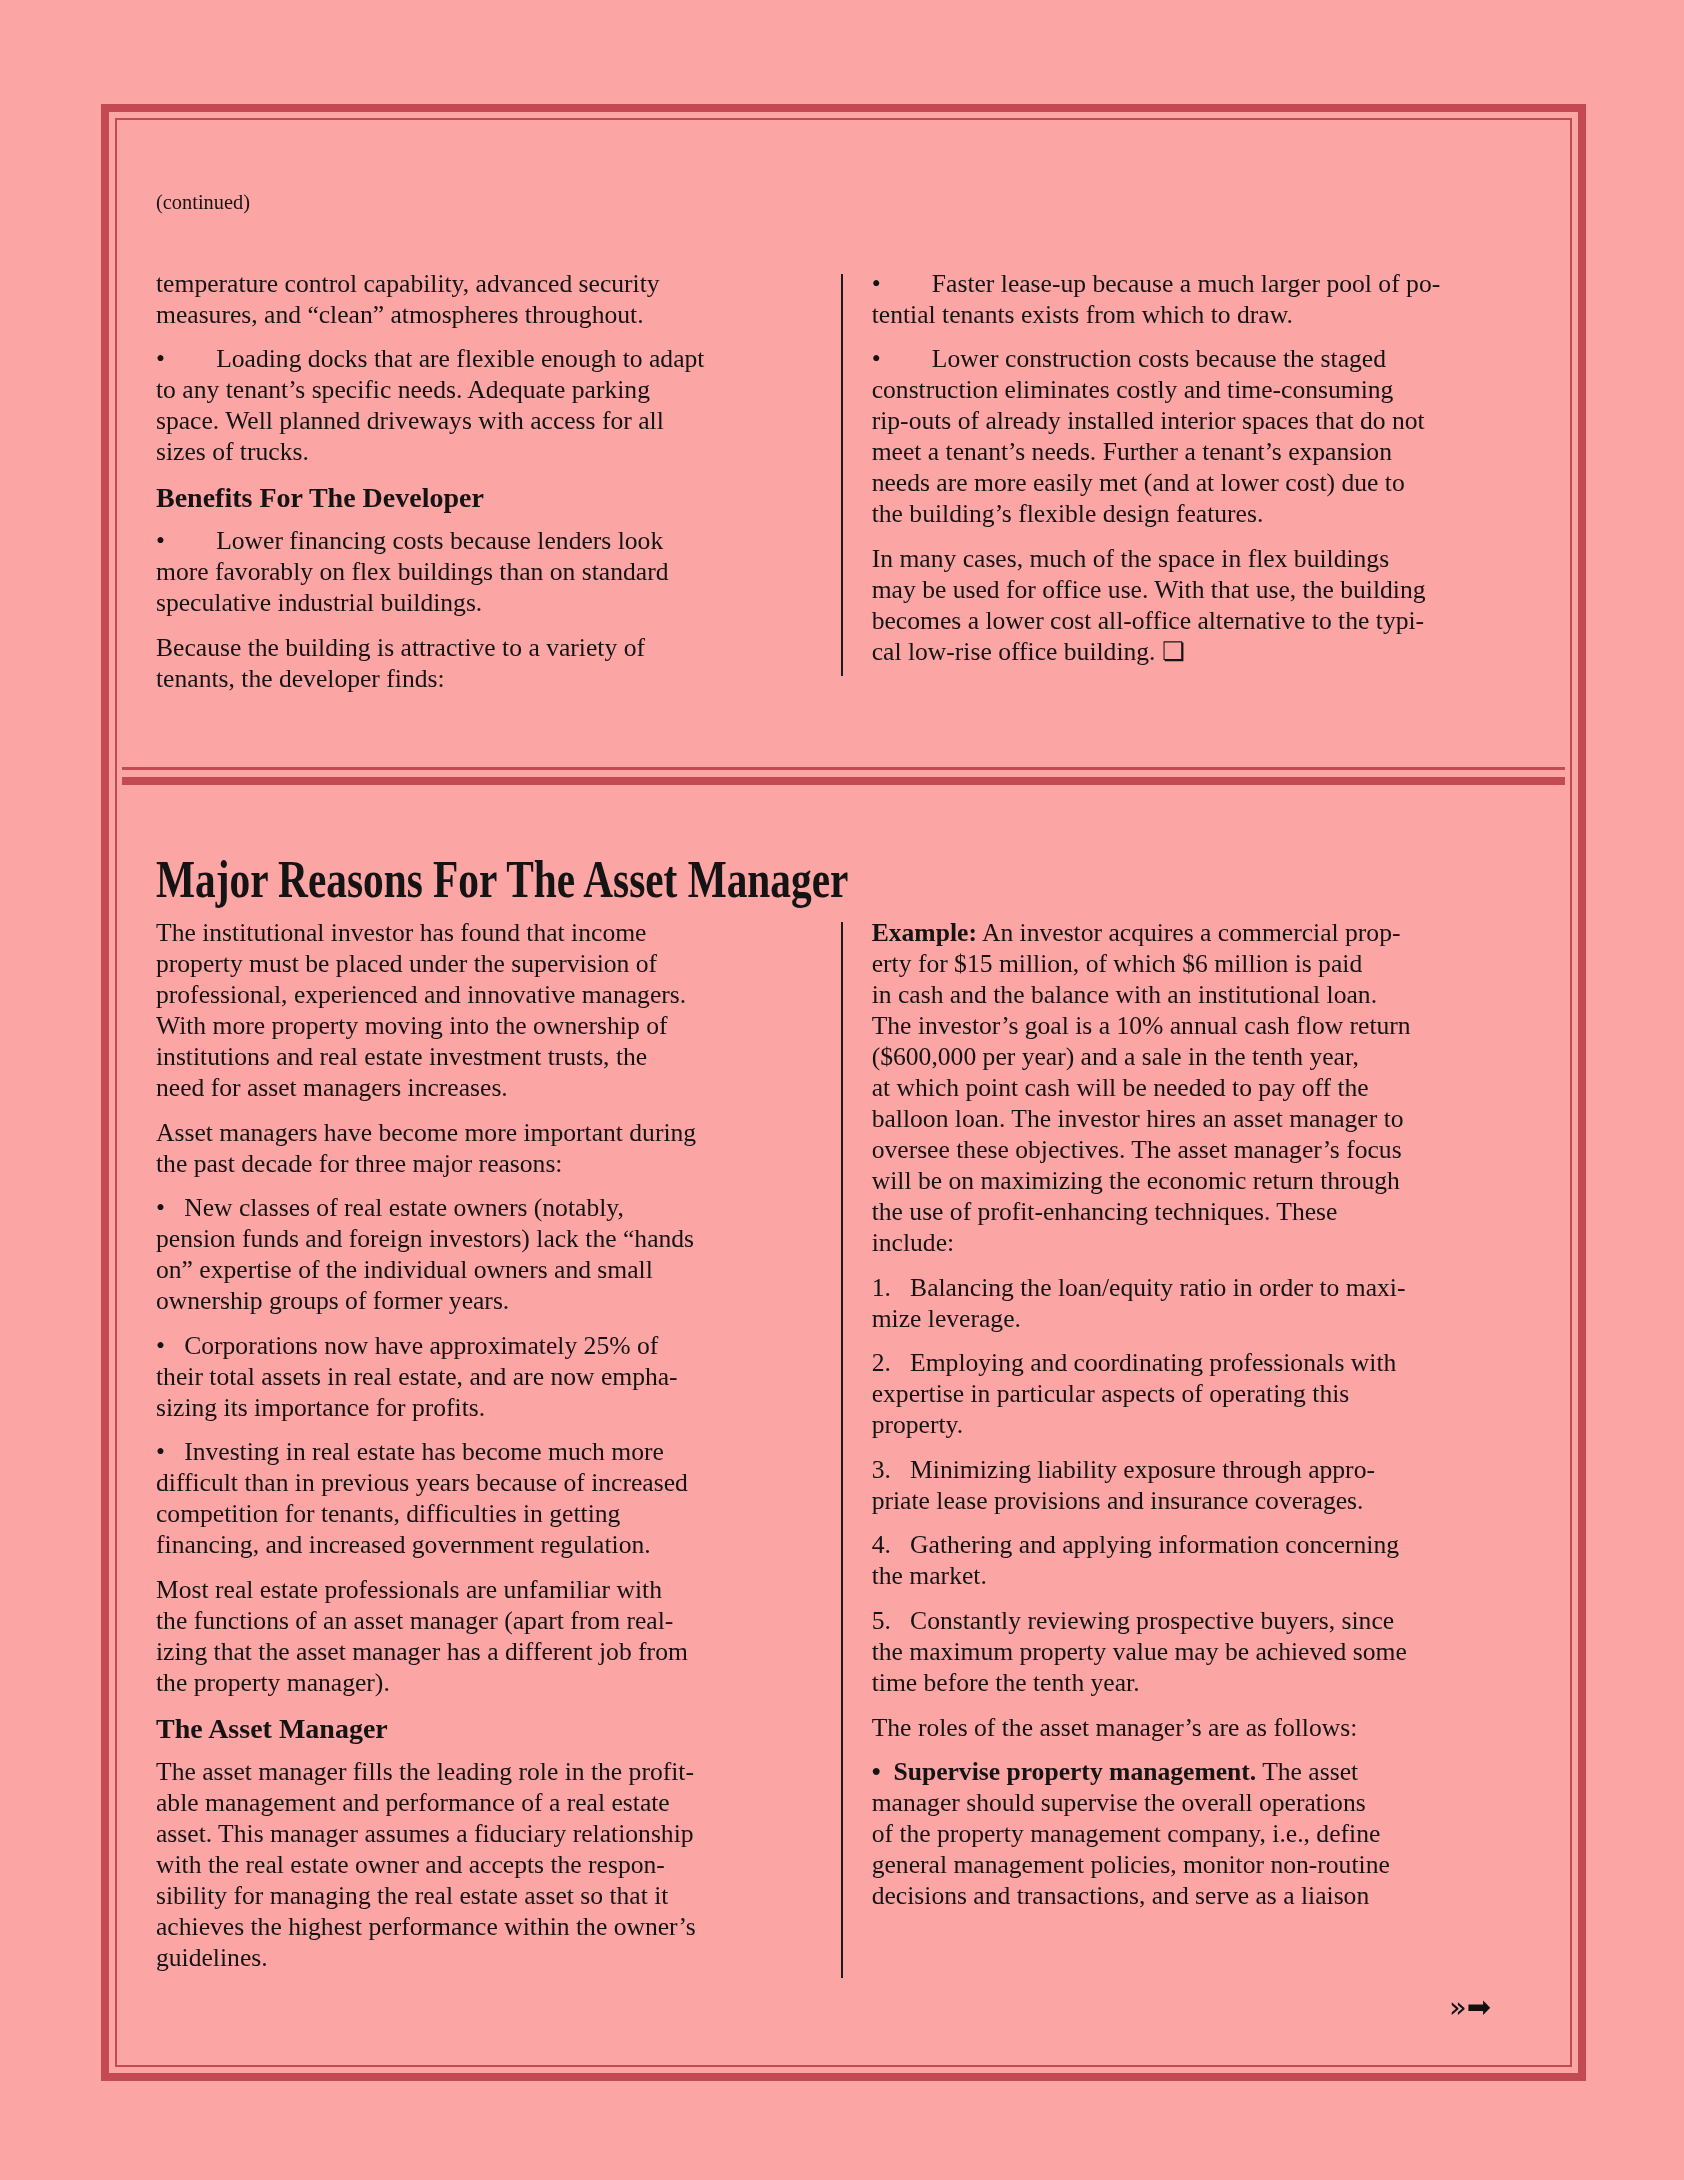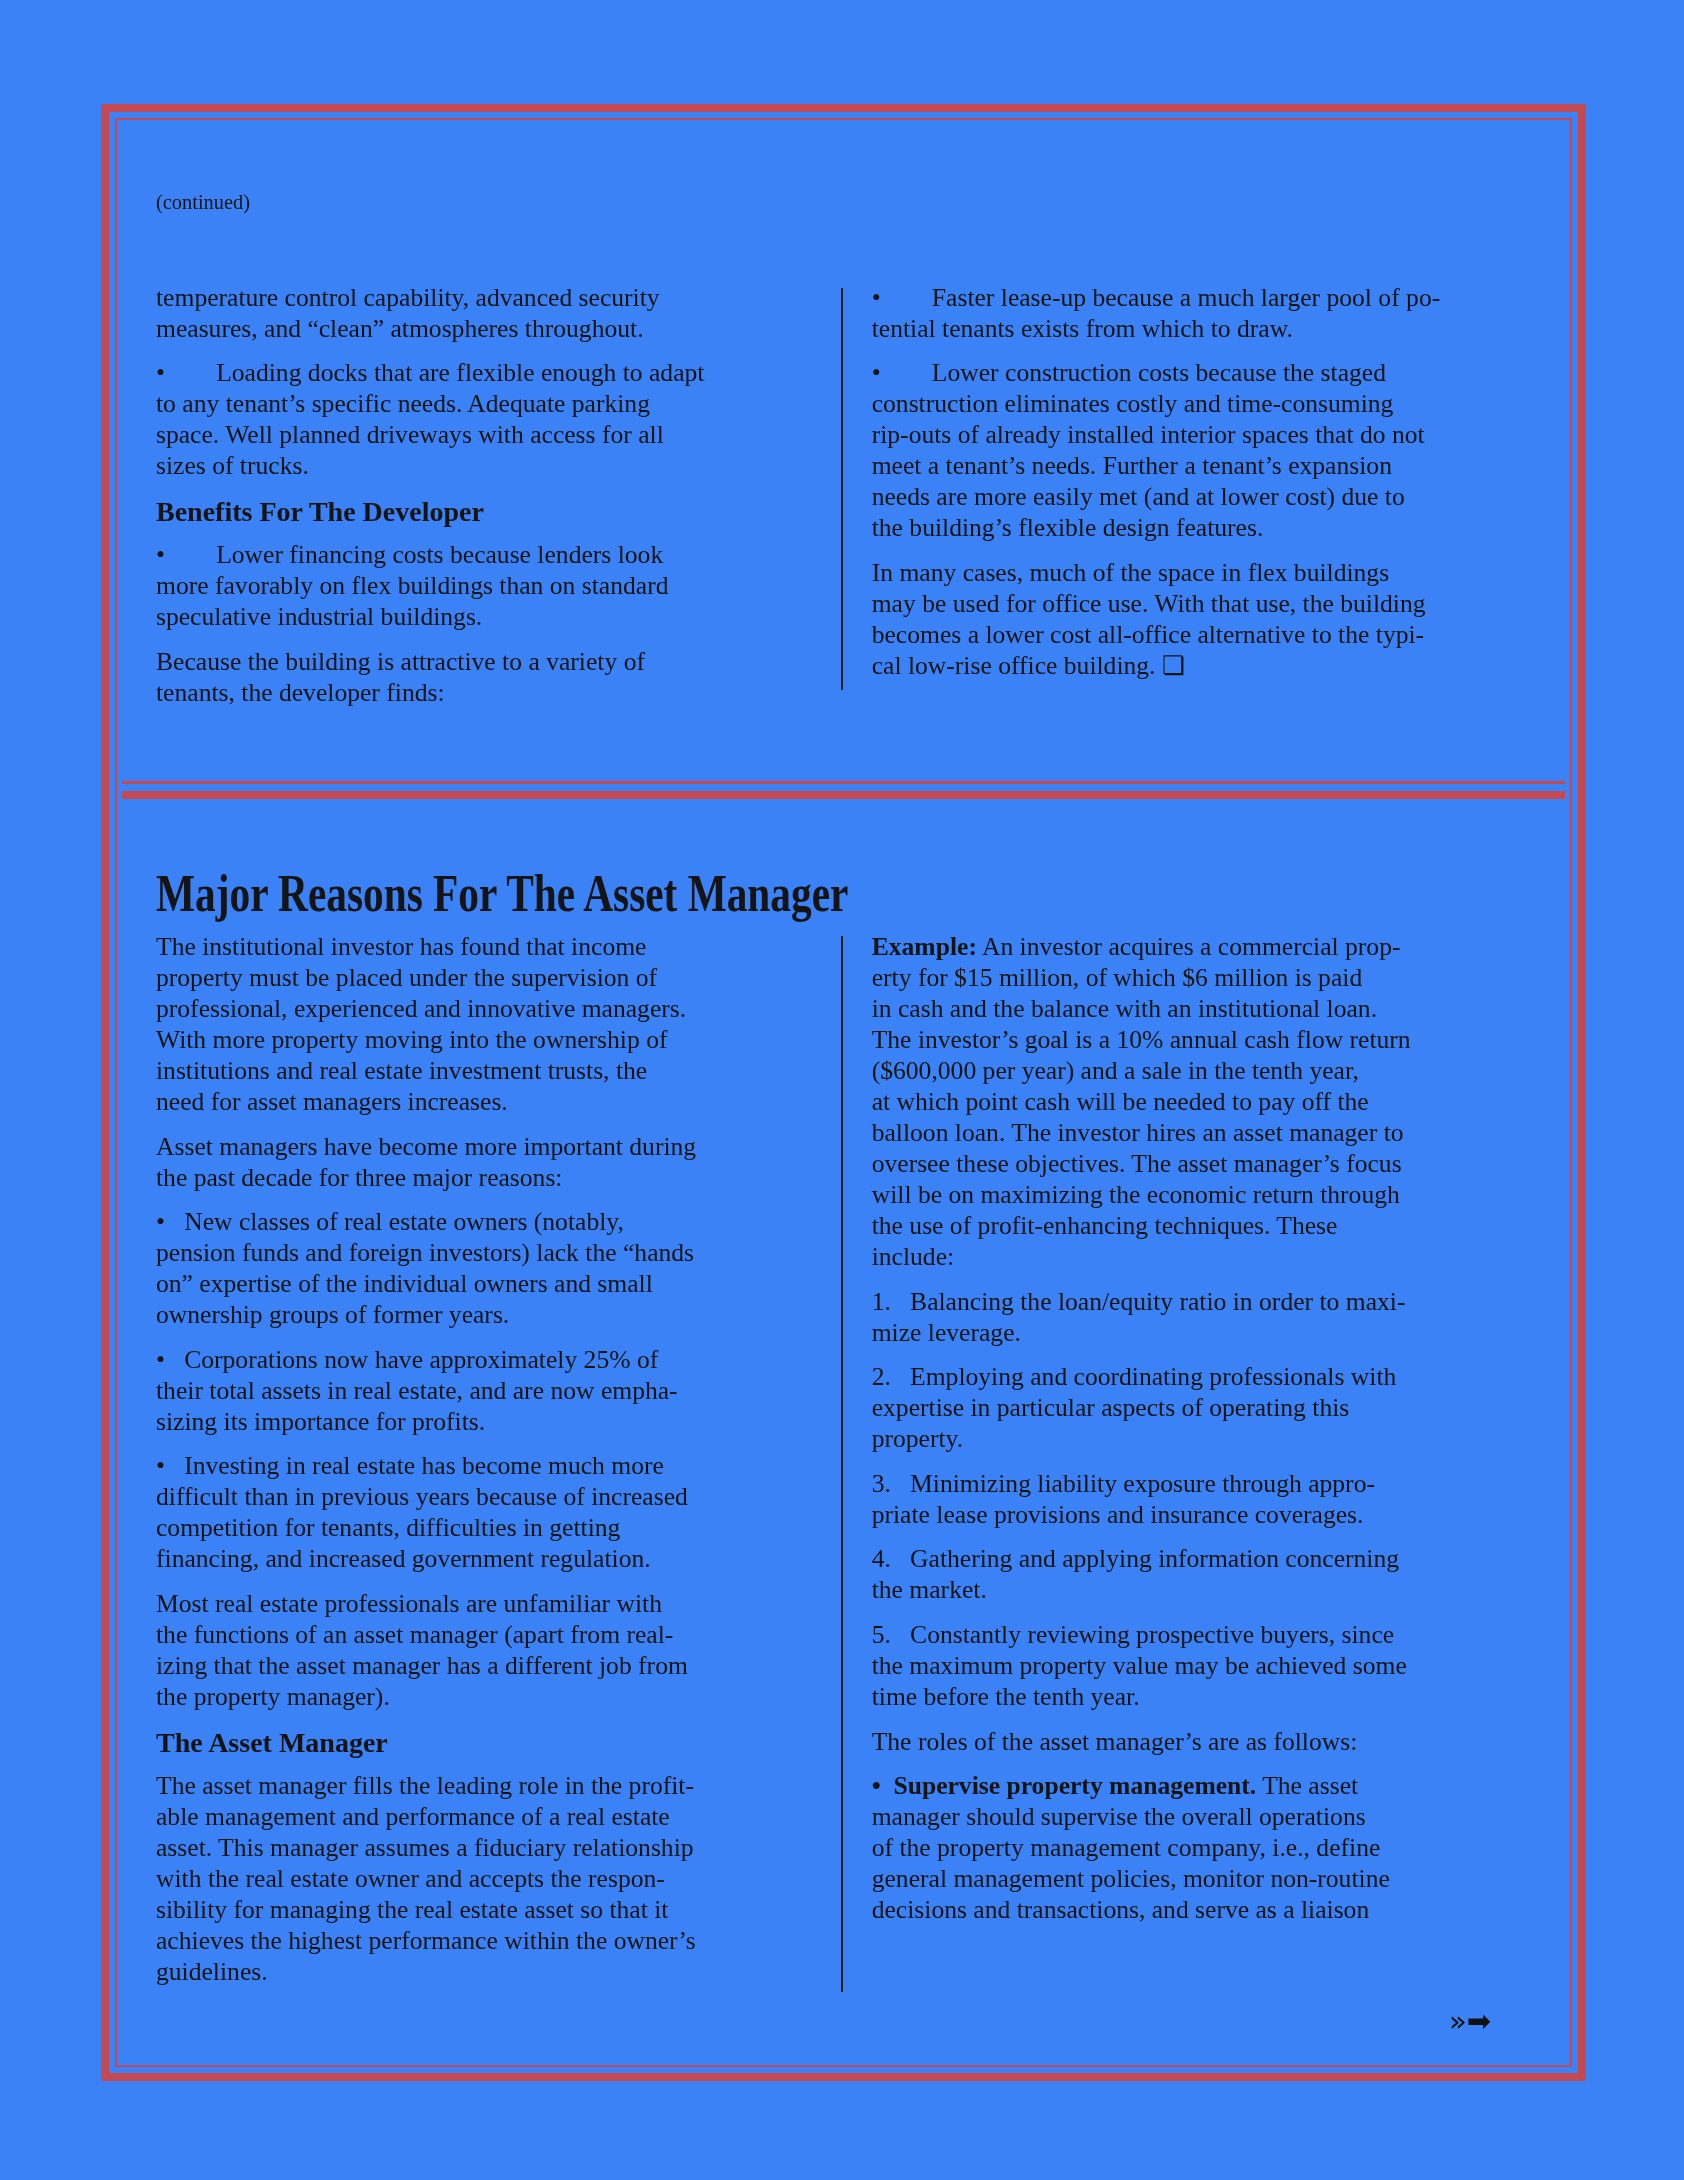--- a/index.html
+++ b/index.html
@@ -1,19 +1,19 @@
 <!DOCTYPE html>
 <html style="font-size:13.6px"><head>
 <meta charset="utf-8">
 <style>
   html,body{margin:0;padding:0;background:#ffffff;}
   .page{
     position:relative;
     width:1685px;height:2181px;
-    background:#3b82f6;
+    background:#fca5a5;
     font-family:"Liberation Serif", serif;
     color:#141414;
     overflow:hidden;
   }
   .frame{
     position:absolute;
     left:101px;top:104px;right:99px;bottom:100px;
     border:8.5px solid #c34a52;
   }
   .frame-inner{
@@ -22,21 +22,21 @@
     border:2.6px solid #c34a52;
   }
   .content{
     position:absolute;
     left:156px;top:190px;width:1378px;
   }
   .continued{
     font-size:20.4px;line-height:25.6px;
   }
   .article{display:flex;align-items:flex-start;}
-  .article-1{margin-top:66px;}
+  .article-1{margin-top:52px;}
   .article-2{margin-top:13px;}
   .col-left{width:654px;flex:none;}
   .col-right{width:664px;flex:none;margin-left:29px;}
   .vrule{
     flex:none;width:1.7px;background:#1c1c1c;
     margin-left:31px;align-self:stretch;
   }
   .article-1 .vrule{margin-top:6.8px;margin-bottom:31px;}
   .article-2 .vrule{margin-top:5.1px;margin-bottom:8.5px;}
   .body-text{

